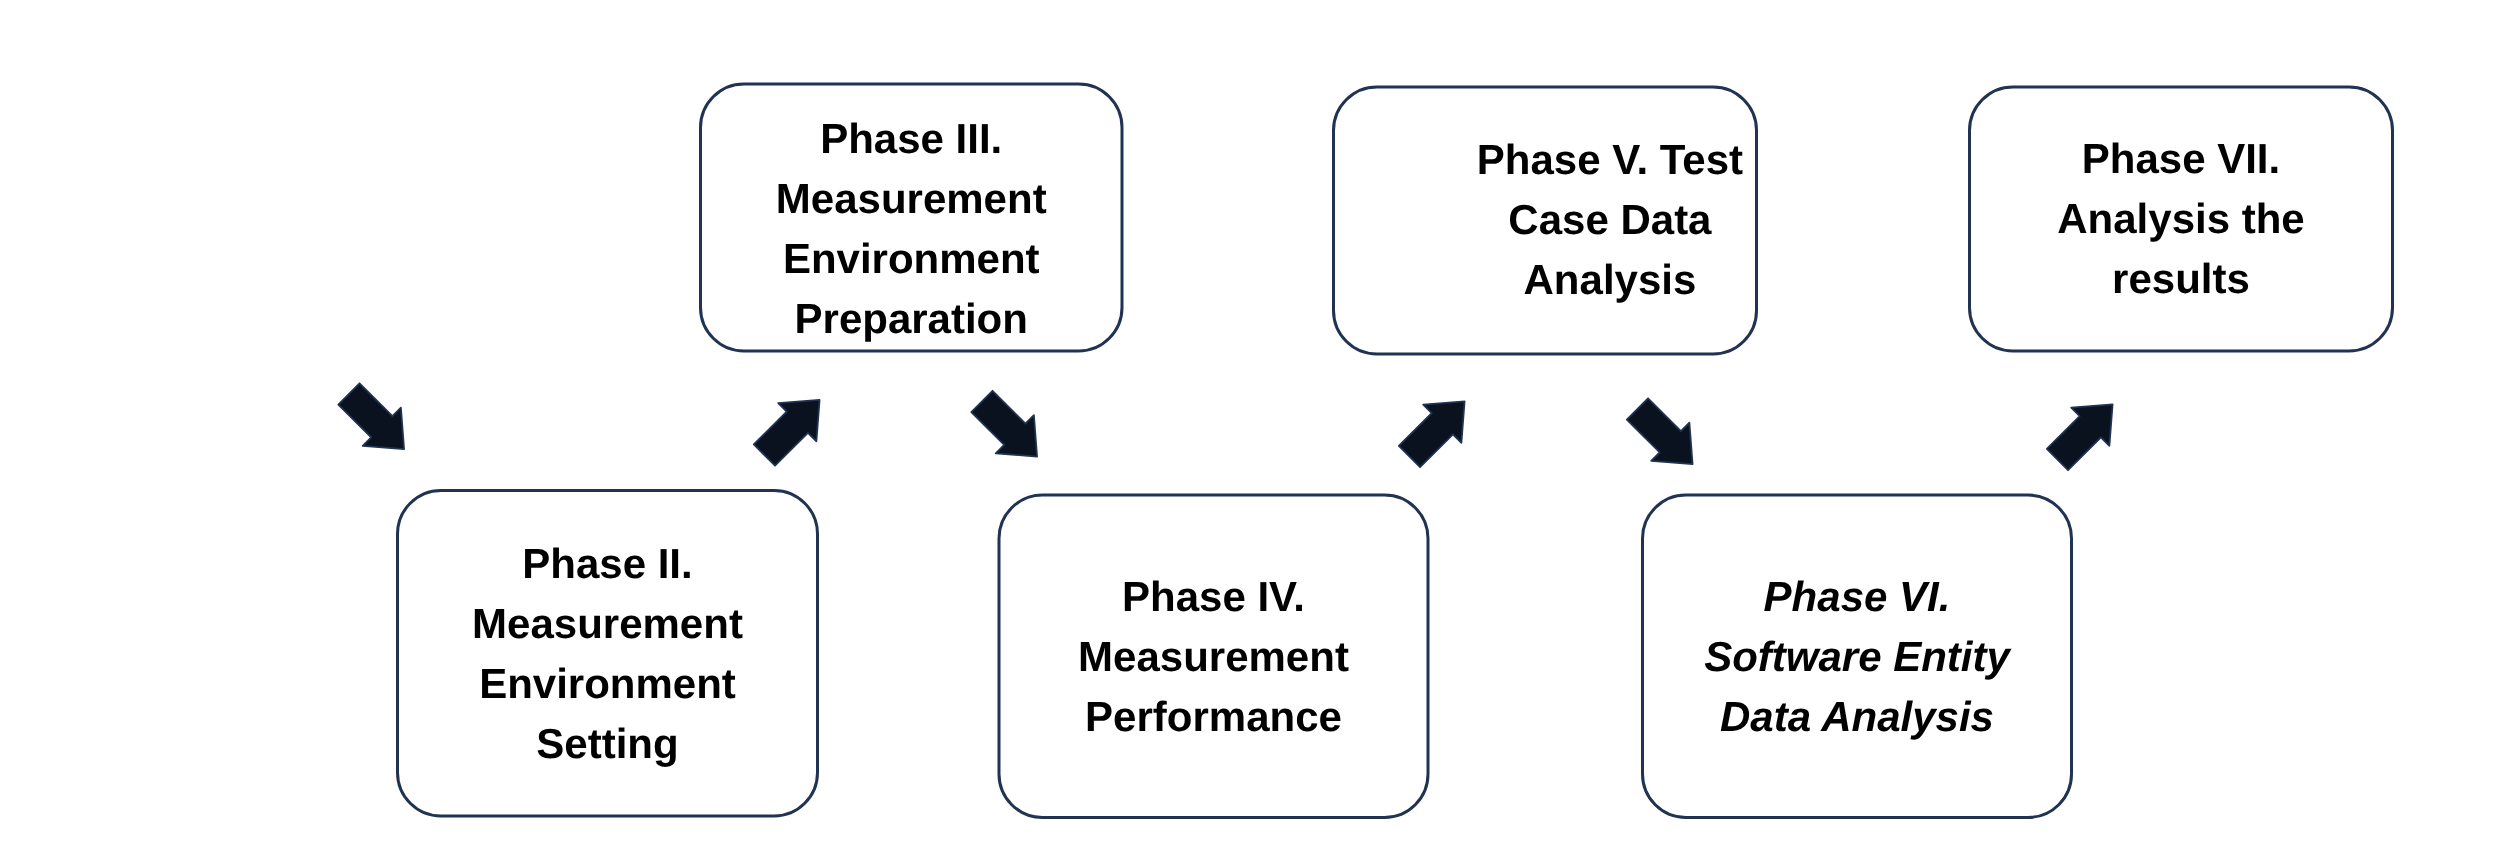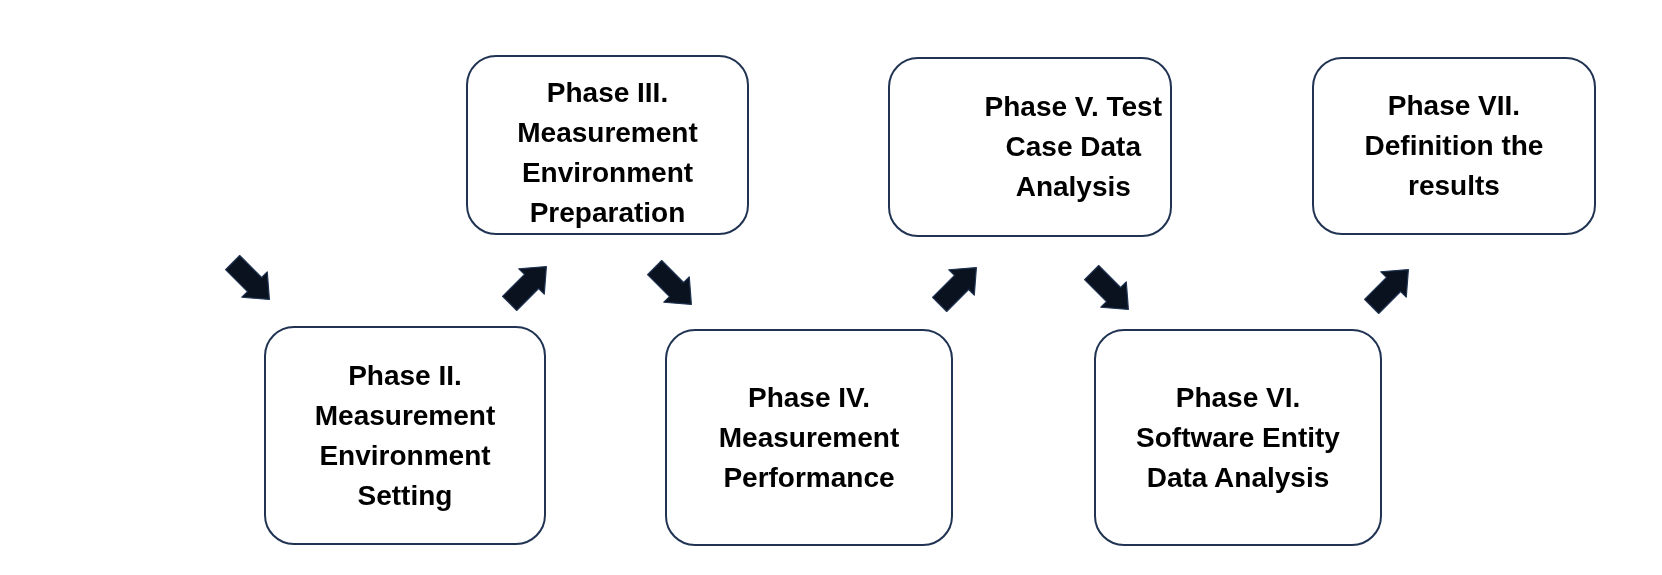--- a/index.html
+++ b/index.html
@@ -59,38 +59,38 @@
   </div>
 
   <div class="phase-box" style="left:888px; top:57px; width:284px; height:180px;justify-content:flex-end;">
     <div class="phase-label">Phase V. Test
 Case Data
 Analysis</div>
   </div>
 
   <div class="phase-box" style="left:1312px; top:57px; width:284px; height:178px;">
     <div class="phase-label">Phase VII.
-Definition the
+Analysis the
 results</div>
   </div>
 
   <div class="phase-box" style="left:264px; top:326px; width:282px; height:219px;">
     <div class="phase-label">Phase II.
 Measurement
 Environment
 Setting</div>
   </div>
 
   <div class="phase-box" style="left:665px; top:329px; width:288px; height:217px;">
     <div class="phase-label">Phase IV.
 Measurement
 Performance</div>
   </div>
 
-  <div class="phase-box" style="left:1094px; top:329px; width:288px; height:217px;">
+  <div class="phase-box" style="left:1094px; top:329px; width:288px; height:217px;font-style:italic;">
     <div class="phase-label">Phase VI.
 Software Entity
 Data Analysis</div>
   </div>
 
   <svg class="flow-arrow" style="left:216px; top:246px;" viewBox="0 0 70 70">
     <g transform="rotate(45 35 35)">
       <path d="M9 25 L40 25 L40 17 L61 35 L40 53 L40 45 L9 45 Z" fill="#0a121f"></path>
     </g>
   </svg>

